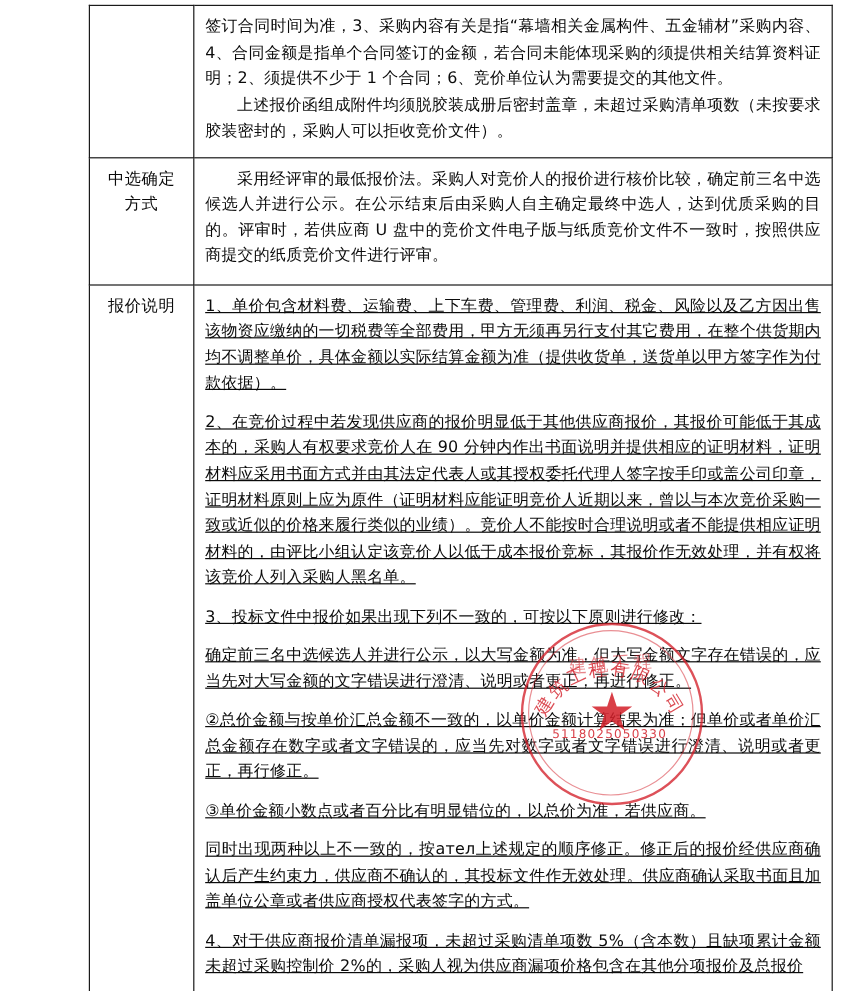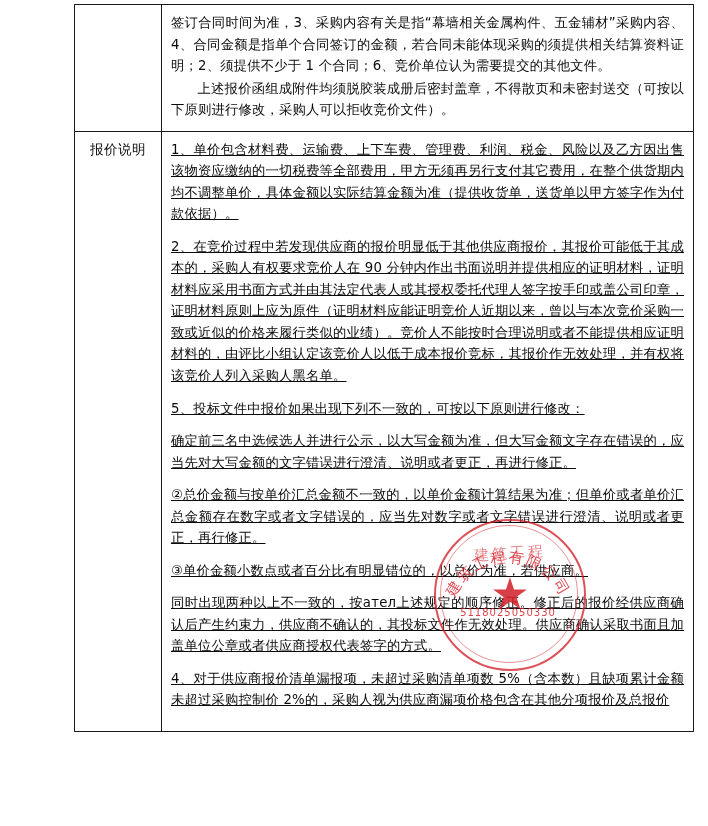--- a/index.html
+++ b/index.html
@@ -147,33 +147,41 @@
 <div class="page">
 
   <table class="doc">
     <tbody>
       <tr>
         <td class="label">
           <span class="lbl"></span>
         </td>
         <td class="body first-cell">
           <p class="p">签订合同时间为准，3、采购内容有关是指“幕墙相关金属构件、五金辅材”采购内容、4、合同金额是指单个合同签订的金额，若合同未能体现采购的须提供相关结算资料证明；2、须提供不少于 1 个合同；6、竞价单位认为需要提交的其他文件。</p>
-          <p class="p indent">上述报价函组成附件均须脱胶装成册后密封盖章，不得散页和未密封送交（可按以下原则进行修改，采购人可以拒收竞价文件）。</p>
+          <p class="p indent">上述报价函组成附件均须脱胶装成册后密封盖章，未超过采购清单项数（未按要求胶装密封的，采购人可以拒收竞价文件）。</p>
         </td>
       </tr>
 
+      <tr>
+        <td class="label">
+          <span class="lbl">中选确定方式</span>
+        </td>
+        <td class="body">
+          <p class="p indent">采用经评审的最低报价法。采购人对竞价人的报价进行核价比较，确定前三名中选候选人并进行公示。在公示结束后由采购人自主确定最终中选人，达到优质采购的目的。评审时，若供应商 U 盘中的竞价文件电子版与纸质竞价文件不一致时，按照供应商提交的纸质竞价文件进行评审。</p>
+        </td>
+      </tr>
 
       <tr>
         <td class="label">
           <span class="lbl">报价说明</span>
         </td>
         <td class="body blk-spaced">
           <p class="p">1、单价包含材料费、运输费、上下车费、管理费、利润、税金、风险以及乙方因出售该物资应缴纳的一切税费等全部费用，甲方无须再另行支付其它费用，在整个供货期内均不调整单价，具体金额以实际结算金额为准（提供收货单，送货单以甲方签字作为付款依据）。</p>
           <p class="p">2、在竞价过程中若发现供应商的报价明显低于其他供应商报价，其报价可能低于其成本的，采购人有权要求竞价人在 90 分钟内作出书面说明并提供相应的证明材料，证明材料应采用书面方式并由其法定代表人或其授权委托代理人签字按手印或盖公司印章，证明材料原则上应为原件（证明材料应能证明竞价人近期以来，曾以与本次竞价采购一致或近似的价格来履行类似的业绩）。竞价人不能按时合理说明或者不能提供相应证明材料的，由评比小组认定该竞价人以低于成本报价竞标，其报价作无效处理，并有权将该竞价人列入采购人黑名单。</p>
-          <p class="p">5、投标文件中报价如果出现下列不一致的，可按以下原则进行修改：</p>
+          <p class="p">3、投标文件中报价如果出现下列不一致的，可按以下原则进行修改：</p>
           <p class="p">确定前三名中选候选人并进行公示，以大写金额为准，但大写金额文字存在错误的，应当先对大写金额的文字错误进行澄清、说明或者更正，再进行修正。</p>
           <p class="p">②总价金额与按单价汇总金额不一致的，以单价金额计算结果为准；但单价或者单价汇总金额存在数字或者文字错误的，应当先对数字或者文字错误进行澄清、说明或者更正，再行修正。</p>
           <p class="p">③单价金额小数点或者百分比有明显错位的，以总价为准，若供应商。</p>
           <p class="p">同时出现两种以上不一致的，按ател上述规定的顺序修正。修正后的报价经供应商确认后产生约束力，供应商不确认的，其投标文件作无效处理。供应商确认采取书面且加盖单位公章或者供应商授权代表签字的方式。</p>
           <p class="p">4、对于供应商报价清单漏报项，未超过采购清单项数 5%（含本数）且缺项累计金额未超过采购控制价 2%的，采购人视为供应商漏项价格包含在其他分项报价及总报价</p>
         </td>
       </tr>
     </tbody>
   </table>
 

